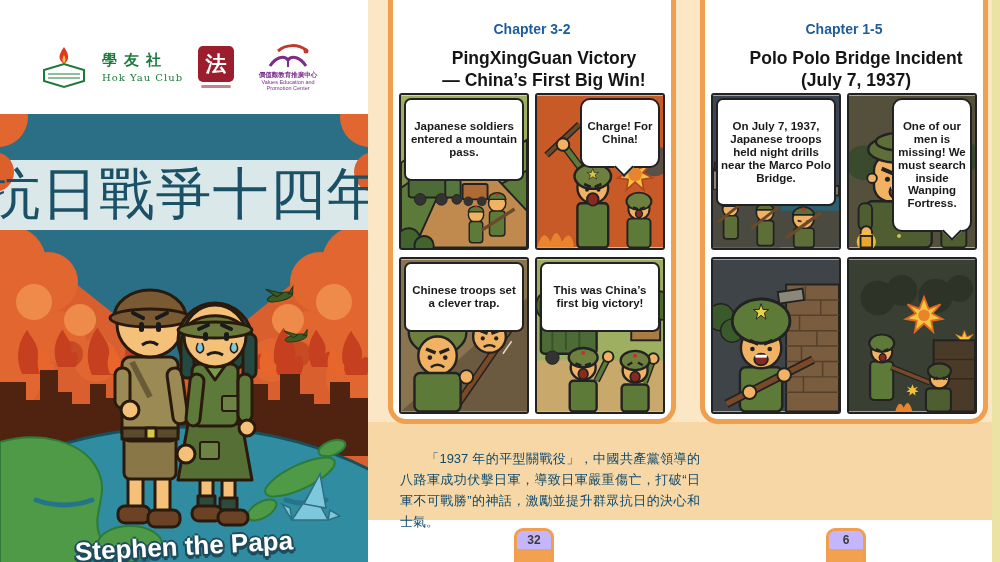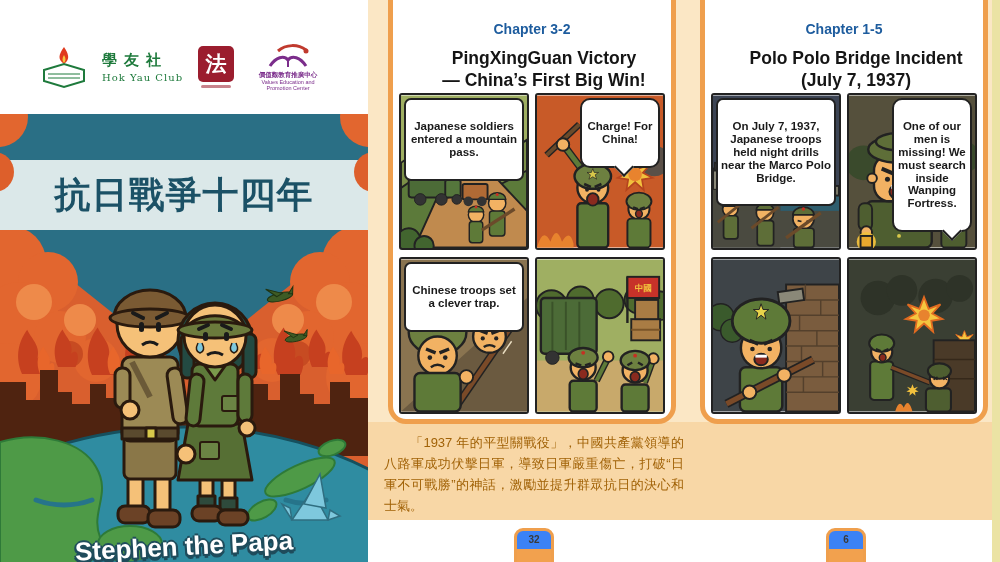--- a/index.html
+++ b/index.html
@@ -24,21 +24,21 @@
   .logo-law .seal{width:36px;height:36px;background:var(--seal-red);border-radius:5px;color:#fff;
                   display:flex;align-items:center;justify-content:center;
                   font-family:"DejaVu Serif",serif;font-size:21px;font-weight:bold;}
   .logo-law .seal-sub{width:30px;height:3px;background:var(--seal-red);opacity:.55;border-radius:2px;}
   .logo-vepc{display:flex;flex-direction:column;align-items:center;line-height:1.15;}
   .logo-vepc .zh{color:var(--vepc-purple);font-size:6.5px;font-weight:bold;margin-top:1px;}
   .logo-vepc .en{color:var(--vepc-purple);font-size:5.5px;width:78px;text-align:center;}
   .cover-art{position:absolute;left:0;top:100px;width:368px;height:462px;z-index:1;display:block;}
   .cover-title{position:absolute;left:0;top:148px;width:368px;height:70px;z-index:2;
                display:flex;align-items:center;justify-content:center;
-               font-size:36px;font-weight:bold;color:var(--title-ink);letter-spacing:1px;white-space:nowrap;}
+               font-size:56px;font-weight:normal;color:var(--title-ink);letter-spacing:1px;white-space:nowrap;}
   .cover-author{position:absolute;left:0;bottom:12px;width:100%;text-align:center;z-index:4;
                 font-size:26px;font-weight:bold;color:#fff;transform:rotate(-3deg);
                 text-shadow:-2px 0 0 #1F4C5C,2px 0 0 #1F4C5C,0 -2px 0 #1F4C5C,0 2px 0 #1F4C5C,
                             -2px 2px 0 #1F4C5C,2px 2px 0 #1F4C5C,0 4px 0 #1F4C5C;}
 
   
   .spread{position:absolute;left:368px;top:0;width:632px;height:432px;background:var(--page-cream);}
   .peach-band{position:absolute;left:0;top:422px;width:100%;height:98px;background:var(--peach-band);z-index:1;}
   .edge-strip{position:absolute;right:0;top:0;width:8px;height:562px;background:var(--edge-yellow);z-index:5;}
   .page{position:absolute;top:0;width:300px;height:562px;z-index:2;}
@@ -51,27 +51,27 @@
           grid-template-columns:130px 130px;grid-auto-rows:157px;gap:7px 6px;}
   .panel{position:relative;border:2.5px solid #222;border-radius:3px;background:#fff;overflow:hidden;}
   .panel svg{position:absolute;inset:0;width:100%;height:100%;display:block;}
   .cap{position:absolute;top:3px;left:3px;right:3px;z-index:2;background:#fff;border:2px solid #222;
        border-radius:7px;padding:20px 2px;font-size:11.5px;font-weight:bold;line-height:1.12;
        text-align:center;color:var(--ink);}
   .bubble{border-radius:10px;margin-left:40px;}
   .bubble::after{content:"";position:absolute;bottom:-8px;width:12px;height:12px;background:#fff;
                  border-right:2px solid #222;border-bottom:2px solid #222;transform:rotate(45deg);}
   .tail-left::after{left:18%;} .tail-mid::after{left:46%;} .tail-right::after{right:14%;}
-  .summary{position:absolute;left:0;top:432px;width:300px;margin:0;font-size:13px;line-height:1.62;
-           color:#a16207;text-indent:2em;text-align:justify;z-index:2;}
+  .summary{position:absolute;left:0;top:432px;width:300px;margin:16px;font-size:13px;line-height:1.62;
+           color:#0c4a6e;text-indent:2em;text-align:justify;z-index:2;}
   .tab{position:absolute;left:50%;transform:translateX(-50%);top:528px;width:40px;height:40px;
        border:3px solid var(--accent-orange);border-radius:9px 9px 5px 5px;background:#F2A14E;
        overflow:hidden;z-index:3;}
-  .tab .num{display:block;background:#3b82f6;height:18px;line-height:18px;text-align:center;
-            font-size:10px;font-weight:bold;color:#3A3A3A;}
+  .tab .num{display:block;background:#c4b5fd;height:18px;line-height:18px;text-align:center;
+            font-size:12px;font-weight:bold;color:#3A3A3A;}
 </style>
 </head>
 <body>
 
 <section class="cover">
   <div class="cover-top">
     <svg width="46" height="48" viewBox="0 0 46 48">
       <path d="M23,4 C18,11 16,16 23,21 C30,16 27,10 23,4 Z" fill="#E03A1E"></path>
       <path d="M23,12 C21,15 21,18 23,20 C25,18 25,15 23,12 Z" fill="#F5C63F"></path>
       <polygon points="3,27 23,21 43,27 43,38 23,44 3,38" fill="#fff" stroke="#1E7A3C" stroke-width="2"></polygon>
@@ -429,20 +429,21 @@
               <line x1="112" y1="128" x2="120" y2="106" stroke="#5E7A38" stroke-width="4"></line>
               <circle cx="121" cy="103" r="5.5" fill="#F2B263" stroke="#222" stroke-width="2"></circle>
               <rect x="88" y="130" width="28" height="28" rx="4" fill="#5E7A38" stroke="#222" stroke-width="2.5"></rect>
               <circle cx="102" cy="115" r="13" fill="#F2B263" stroke="#222" stroke-width="2.5"></circle>
               <ellipse cx="102" cy="105" rx="15" ry="10" fill="#6D8040" stroke="#222" stroke-width="2.5"></ellipse>
               <circle cx="102" cy="100" r="2" fill="#C62F22"></circle>
               <path d="M94,110 l5,-3 M110,110 l-5,-3" stroke="#222" stroke-width="2.5"></path>
               <ellipse cx="102" cy="122" rx="5" ry="5.5" fill="#8A2A1E" stroke="#222" stroke-width="1.8"></ellipse>
             </g>
           </svg>
+          <div class="cap">This was China’s first big victory!</div>
         </div>
 
       </div>
     </div>
     <p class="summary">「1937 年的平型關戰役」，中國共產黨領導的八路軍成功伏擊日軍，導致日軍嚴重傷亡，打破“日軍不可戰勝”的神話，激勵並提升群眾抗日的決心和士氣。</p>
     <div class="tab">
       <span class="num">32</span>
     </div>
   </div>
 

